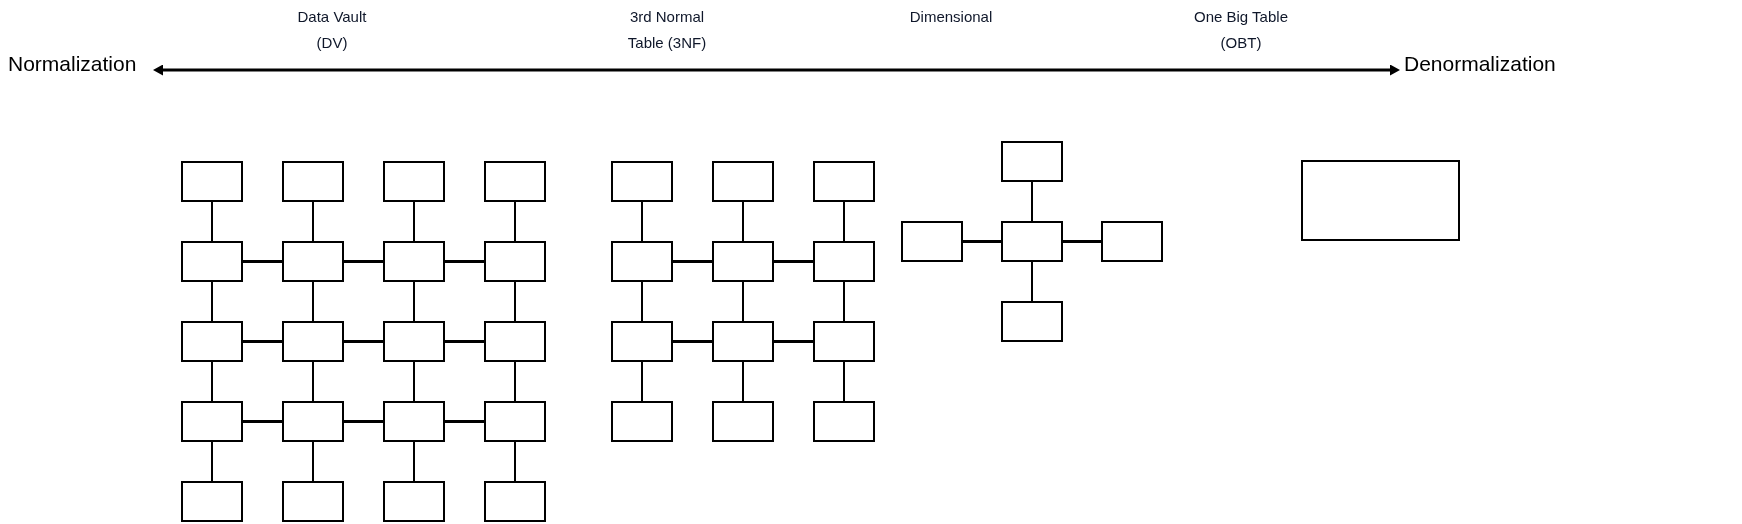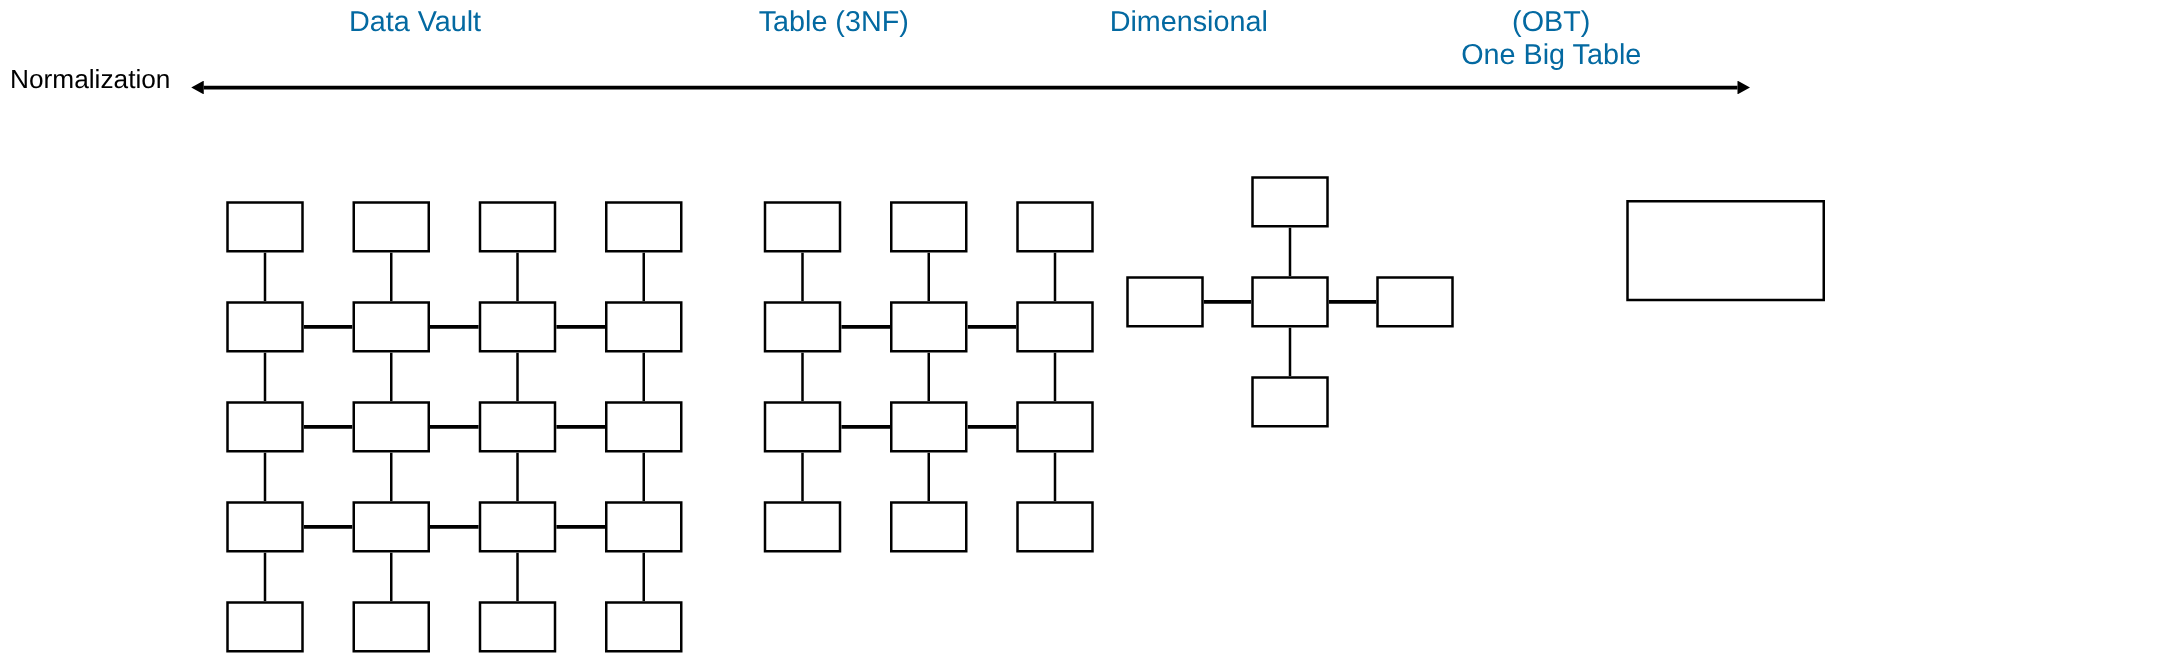--- a/index.html
+++ b/index.html
@@ -28,24 +28,24 @@
   #label-normalization {
     left: 8px;
     top: 51px;
   }
   #label-denormalization {
     left: 1404px;
     top: 51px;
   }
   .stage-label {
     position: absolute;
-    font-size: 23px;
+    font-size: 15px;
     line-height: 26px;
     text-align: center;
-    color: #0369a1;
+    color: #0f172a;
     white-space: pre-line;
   }
   .axis-svg {
     position: absolute;
     left: 0;
     top: 0;
     width: 1742px;
     height: 524px;
     pointer-events: none;
   }
@@ -70,38 +70,39 @@
   }
   .connector.v { width: 2.2px; }
   .connector.h { height: 2.2px; }
 </style>
 </head>
 <body>
 
 <div id="canvas">
 
   <div class="axis-end-label" id="label-normalization">Normalization</div>
+  <div class="axis-end-label" id="label-denormalization">Denormalization</div>
 
   <svg class="axis-svg" viewBox="0 0 1742 524" xmlns="http://www.w3.org/2000/svg">
     <defs>
       <marker id="arrow-left" markerWidth="11" markerHeight="11" refX="10" refY="5.5" orient="auto" markerUnits="userSpaceOnUse">
         <path d="M10,0 L0,5.5 L10,11 z" fill="#000000"></path>
       </marker>
       <marker id="arrow-right" markerWidth="11" markerHeight="11" refX="1" refY="5.5" orient="auto" markerUnits="userSpaceOnUse">
         <path d="M1,0 L11,5.5 L1,11 z" fill="#000000"></path>
       </marker>
     </defs>
     <line id="axis-line" x1="163" y1="70" x2="1390" y2="70" stroke="#000000" stroke-width="3" marker-start="url(#arrow-left)" marker-end="url(#arrow-right)"></line>
   </svg>
 
   <div id="stage-labels">
-      <div class="stage-label" style="left: 182px; top: 4px; width: 300px;"><div>Data Vault</div></div>
-      <div class="stage-label" style="left: 517px; top: 4px; width: 300px;"><div>Table (3NF)</div></div>
+      <div class="stage-label" style="left: 182px; top: 4px; width: 300px;"><div>Data Vault</div><div>(DV)</div></div>
+      <div class="stage-label" style="left: 517px; top: 4px; width: 300px;"><div>3rd Normal</div><div>Table (3NF)</div></div>
       <div class="stage-label" style="left: 801px; top: 4px; width: 300px; text-align: center;"><div>Dimensional</div></div>
-      <div class="stage-label" style="left: 1091px; top: 4px; width: 300px;"><div>(OBT)</div><div>One Big Table</div></div>
+      <div class="stage-label" style="left: 1091px; top: 4px; width: 300px;"><div>One Big Table</div><div>(OBT)</div></div>
     </div>
   <div id="schemas" class="model-group">
       <div class="node-box" style="left: 181px; top: 161px; width: 62px; height: 41px;"></div>
       <div class="node-box" style="left: 282px; top: 161px; width: 62px; height: 41px;"></div>
       <div class="node-box" style="left: 383px; top: 161px; width: 62px; height: 41px;"></div>
       <div class="node-box" style="left: 484px; top: 161px; width: 62px; height: 41px;"></div>
       <div class="node-box" style="left: 181px; top: 241px; width: 62px; height: 41px;"></div>
       <div class="node-box" style="left: 282px; top: 241px; width: 62px; height: 41px;"></div>
       <div class="node-box" style="left: 383px; top: 241px; width: 62px; height: 41px;"></div>
       <div class="node-box" style="left: 484px; top: 241px; width: 62px; height: 41px;"></div>

